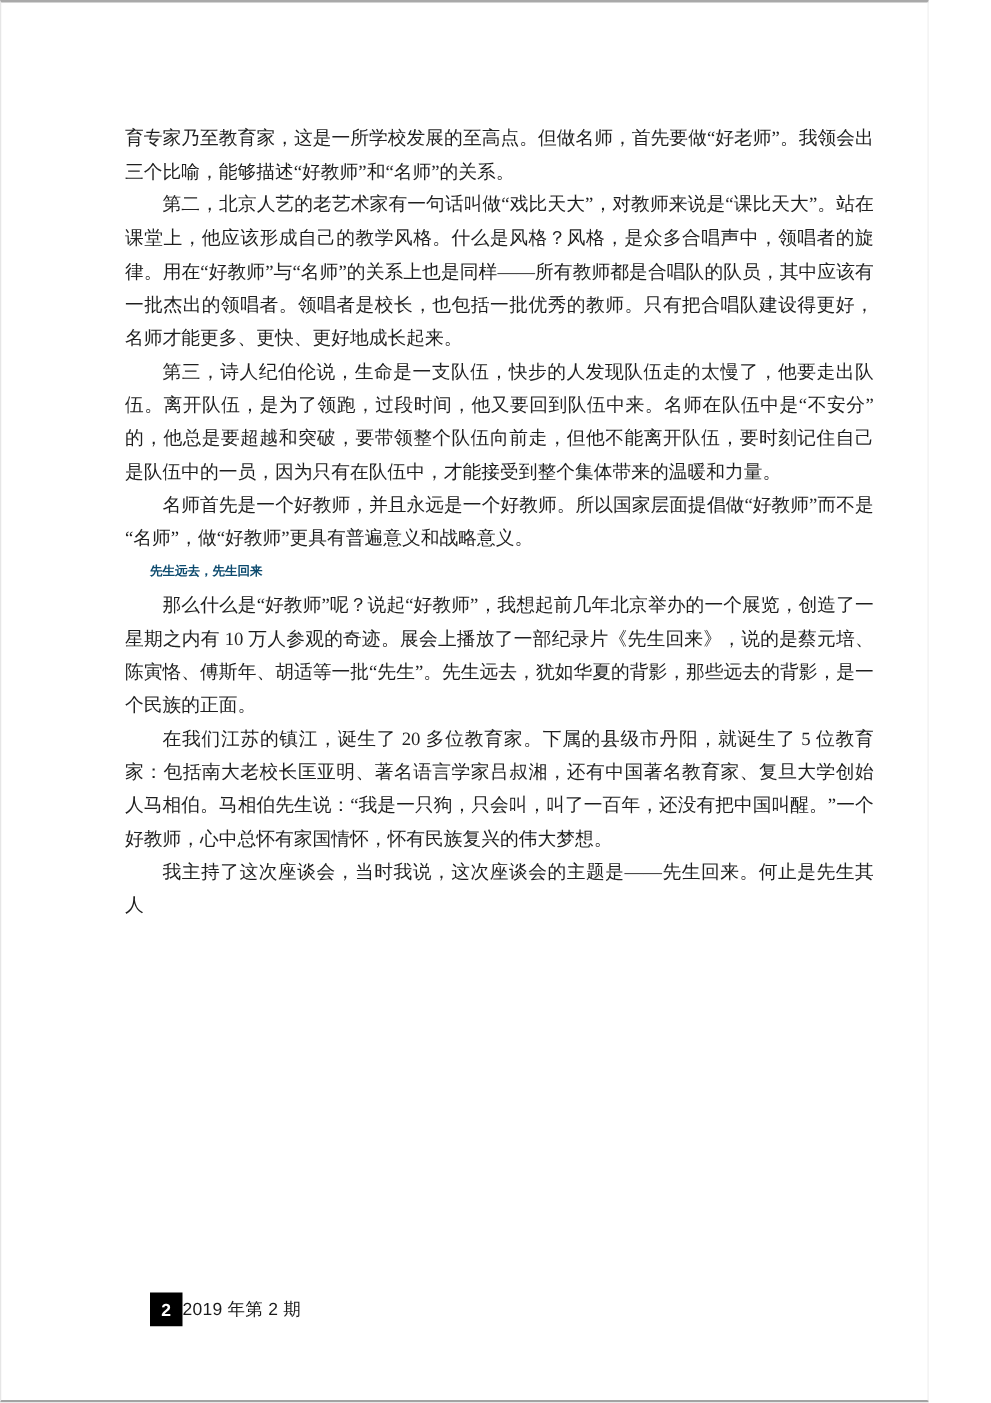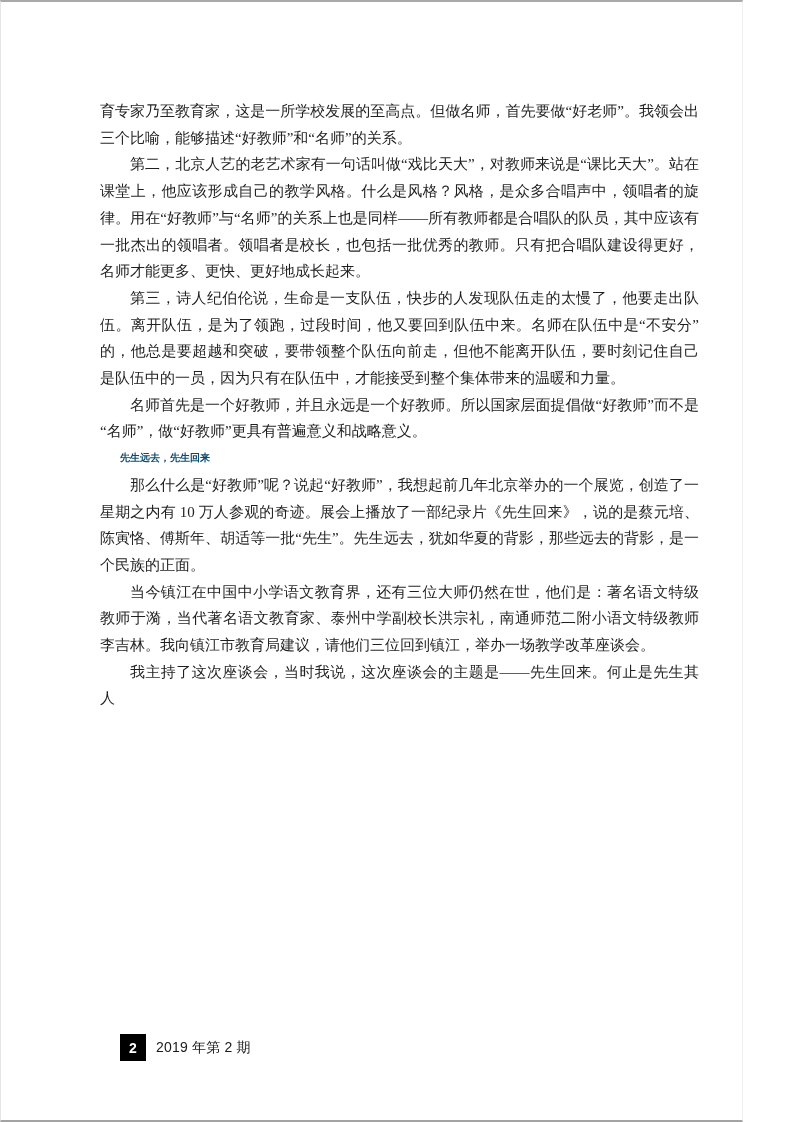--- a/index.html
+++ b/index.html
@@ -60,39 +60,38 @@
     height: 27px;
     background: #000000;
     color: #ffffff;
     font-size: 14px;
     font-weight: 700;
     display: flex;
     align-items: center;
     justify-content: center;
   }
   .issue-label {
-    margin-left: 10px;
     font-size: 14px;
     color: #1a1a1a;
     letter-spacing: 0.2px;
   }
 </style>
 </head>
 <body>
 
 <div class="page">
 
   <div class="article">
     <p class="para no-indent">育专家乃至教育家，这是一所学校发展的至高点。但做名师，首先要做“好老师”。我领会出三个比喻，能够描述“好教师”和“名师”的关系。</p>
     <p class="para">第二，北京人艺的老艺术家有一句话叫做“戏比天大”，对教师来说是“课比天大”。站在课堂上，他应该形成自己的教学风格。什么是风格？风格，是众多合唱声中，领唱者的旋律。用在“好教师”与“名师”的关系上也是同样——所有教师都是合唱队的队员，其中应该有一批杰出的领唱者。领唱者是校长，也包括一批优秀的教师。只有把合唱队建设得更好，名师才能更多、更快、更好地成长起来。</p>
     <p class="para">第三，诗人纪伯伦说，生命是一支队伍，快步的人发现队伍走的太慢了，他要走出队伍。离开队伍，是为了领跑，过段时间，他又要回到队伍中来。名师在队伍中是“不安分”的，他总是要超越和突破，要带领整个队伍向前走，但他不能离开队伍，要时刻记住自己是队伍中的一员，因为只有在队伍中，才能接受到整个集体带来的温暖和力量。</p>
     <p class="para">名师首先是一个好教师，并且永远是一个好教师。所以国家层面提倡做“好教师”而不是“名师”，做“好教师”更具有普遍意义和战略意义。</p>
     <h2 class="section-heading">先生远去，先生回来</h2>
     <p class="para">那么什么是“好教师”呢？说起“好教师”，我想起前几年北京举办的一个展览，创造了一星期之内有 10 万人参观的奇迹。展会上播放了一部纪录片《先生回来》，说的是蔡元培、陈寅恪、傅斯年、胡适等一批“先生”。先生远去，犹如华夏的背影，那些远去的背影，是一个民族的正面。</p>
-    <p class="para">当今镇江在中国中小学语文教育界，还有三位大师仍然在世，他们是：著名语文特级教师于漪，当代著名语文教育家、泰州中学副校长洪宗礼，南通师范二附小语文特级教师李吉林。我向镇江市教育局建议，请他们三位回到镇江，举办一场教学改革座谈会。</p>
+    <p class="para">在我们江苏的镇江，诞生了 20 多位教育家。下属的县级市丹阳，就诞生了 5 位教育家：包括南大老校长匡亚明、著名语言学家吕叔湘，还有中国著名教育家、复旦大学创始人马相伯。马相伯先生说：“我是一只狗，只会叫，叫了一百年，还没有把中国叫醒。”一个好教师，心中总怀有家国情怀，怀有民族复兴的伟大梦想。</p>
     <p class="para">我主持了这次座谈会，当时我说，这次座谈会的主题是——先生回来。何止是先生其人</p>
   </div>
 
   <div class="footer">
     <div class="page-number-box">2</div>
     <div class="issue-label">2019 年第 2 期</div>
   </div>
 
 </div>
 

